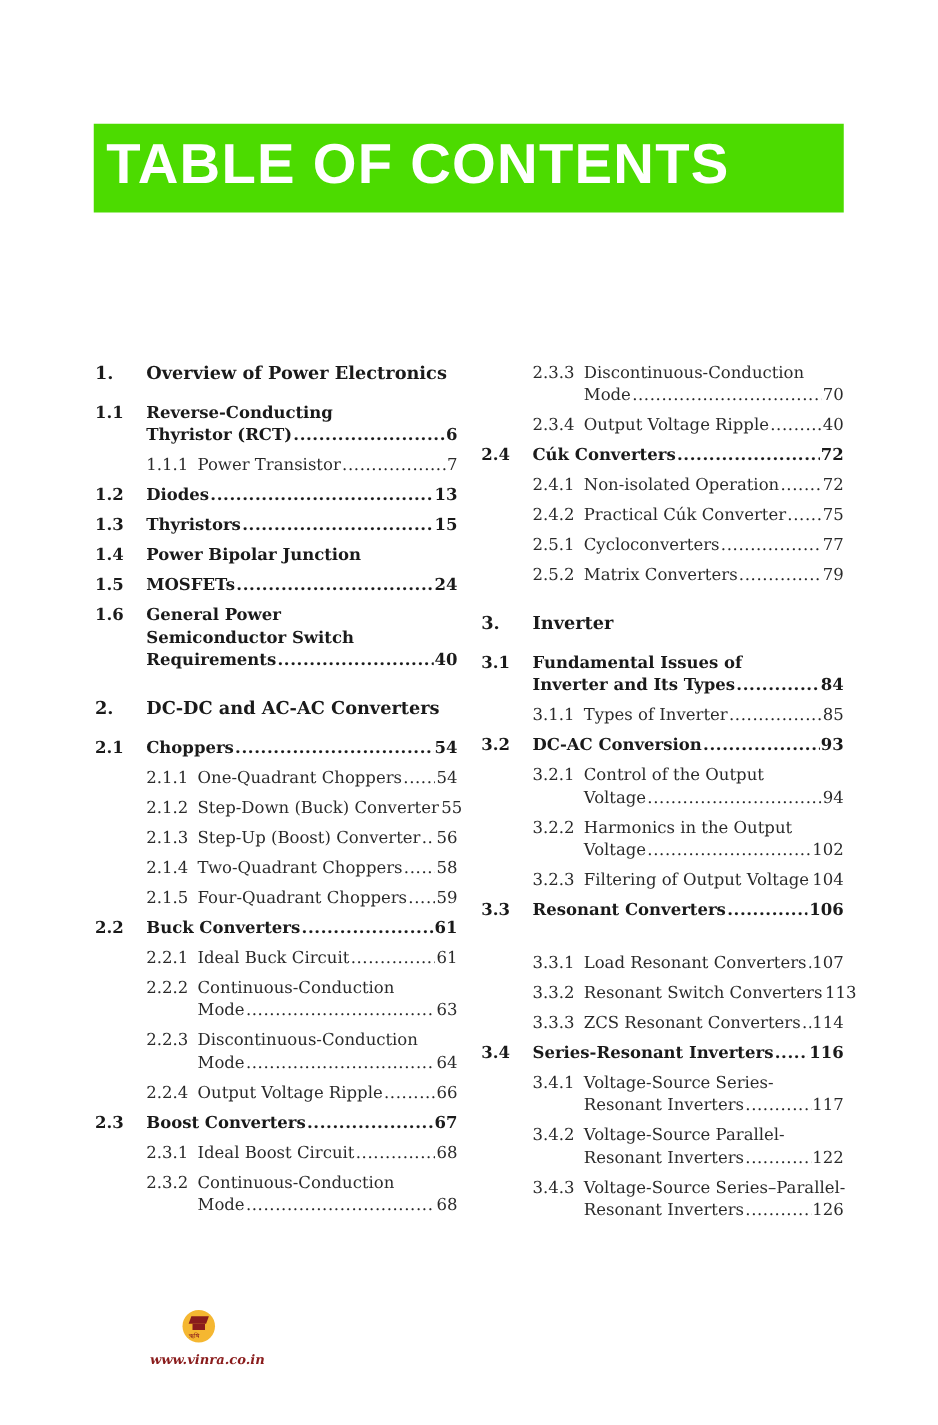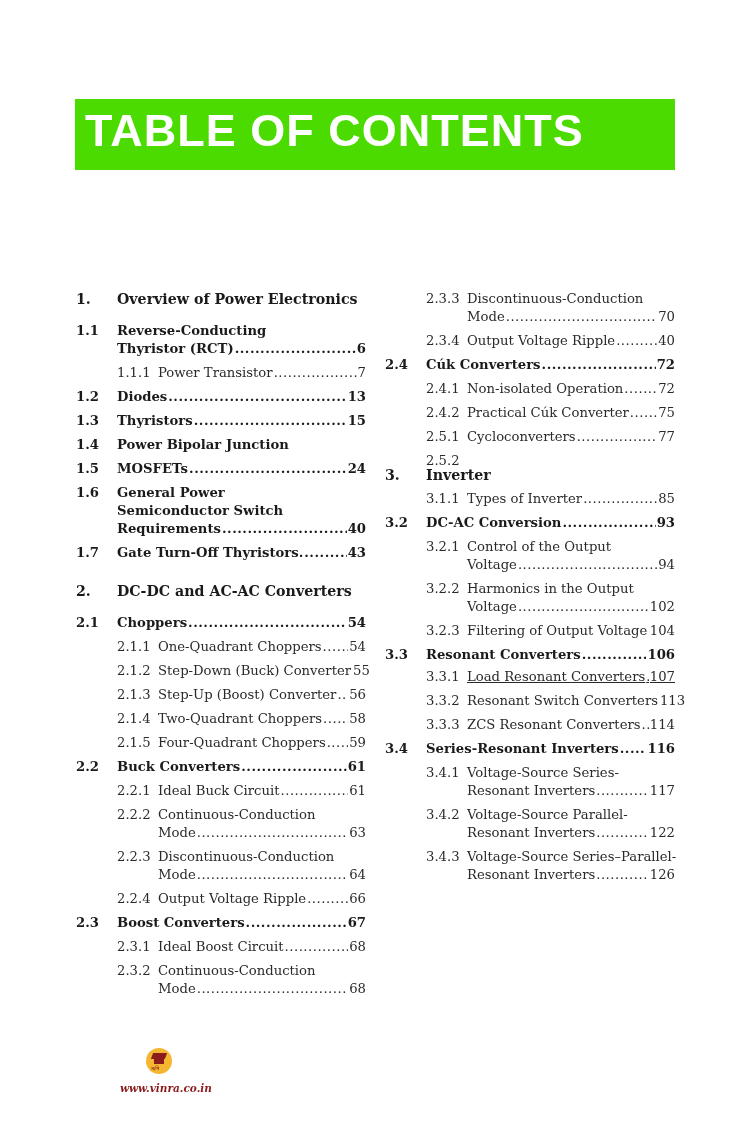--- a/index.html
+++ b/index.html
@@ -122,30 +122,20 @@
         <span class="line">
           <span class="title-part">Semiconductor Switch</span>
         </span>
         <span class="line">
           <span class="title-part">Requirements</span>
           <span class="dots"></span>
           <span class="page">40</span>
         </span>
       </span>
     </div>
-    <div class="entry section" style="margin-top: 6px;">
-      <span class="num">1.7</span>
-      <span class="text">
-        <span class="line">
-          <span class="title-part">Gate Turn-Off Thyristors.</span>
-          <span class="dots"></span>
-          <span class="page">43</span>
-        </span>
-      </span>
-    </div>
     <div class="entry chapter" style="margin-top: 20px;">
       <span class="num">2.</span>
       <span class="text">
         <span class="line">
           <span class="title-part">DC-DC and AC-AC Converters</span>
         </span>
       </span>
     </div>
     <div class="entry section" style="margin-top: 14px;">
       <span class="num">2.1</span>
@@ -356,29 +346,49 @@
       <span class="text">
         <span class="line">
           <span class="title-part">Cycloconverters</span>
           <span class="dots"></span>
           <span class="page">77</span>
         </span>
       </span>
     </div>
     <div class="entry sub" style="margin-top: 6px;">
       <span class="num">2.5.2</span>
+      <span class="text">
+        <span class="line">
+          <span class="title-part">Matrix Converters</span>
+          <span class="dots"></span>
+          <span class="page">79</span>
+        </span>
+      </span>
     </div>
     <div class="entry chapter" style="margin-top: 20px;">
       <span class="num">3.</span>
       <span class="text">
         <span class="line">
           <span class="title-part">Inverter</span>
         </span>
       </span>
     </div>
+    <div class="entry section" style="margin-top: 14px;">
+      <span class="num">3.1</span>
+      <span class="text">
+        <span class="line">
+          <span class="title-part">Fundamental Issues of</span>
+        </span>
+        <span class="line">
+          <span class="title-part">Inverter and Its Types</span>
+          <span class="dots"></span>
+          <span class="page">84</span>
+        </span>
+      </span>
+    </div>
     <div class="entry sub" style="margin-top: 6px;">
       <span class="num">3.1.1</span>
       <span class="text">
         <span class="line">
           <span class="title-part">Types of Inverter</span>
           <span class="dots"></span>
           <span class="page">85</span>
         </span>
       </span>
     </div>
@@ -431,21 +441,21 @@
     <div class="entry section" style="margin-top: 6px;">
       <span class="num">3.3</span>
       <span class="text">
         <span class="line">
           <span class="title-part">Resonant Converters</span>
           <span class="dots"></span>
           <span class="page">106</span>
         </span>
       </span>
     </div>
-    <div class="entry sub" style="margin-top: 4px; text-decoration: underline;">
+    <div class="entry sub" style="margin-top: 24px;">
       <span class="num">3.3.1</span>
       <span class="text">
         <span class="line">
           <span class="title-part">Load Resonant Converters</span>
           <span class="dots"></span>
           <span class="page">107</span>
         </span>
       </span>
     </div>
     <div class="entry sub" style="margin-top: 6px;">

